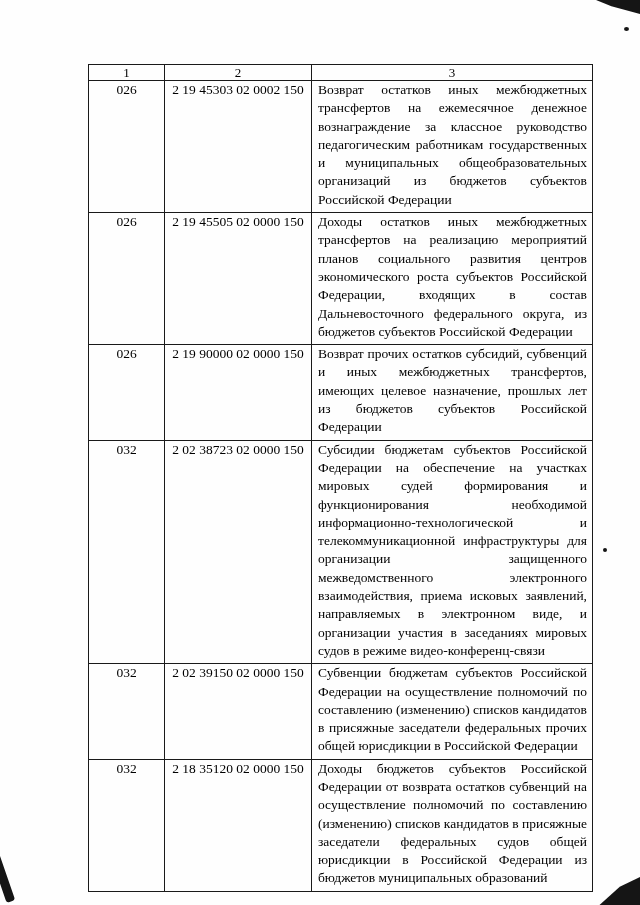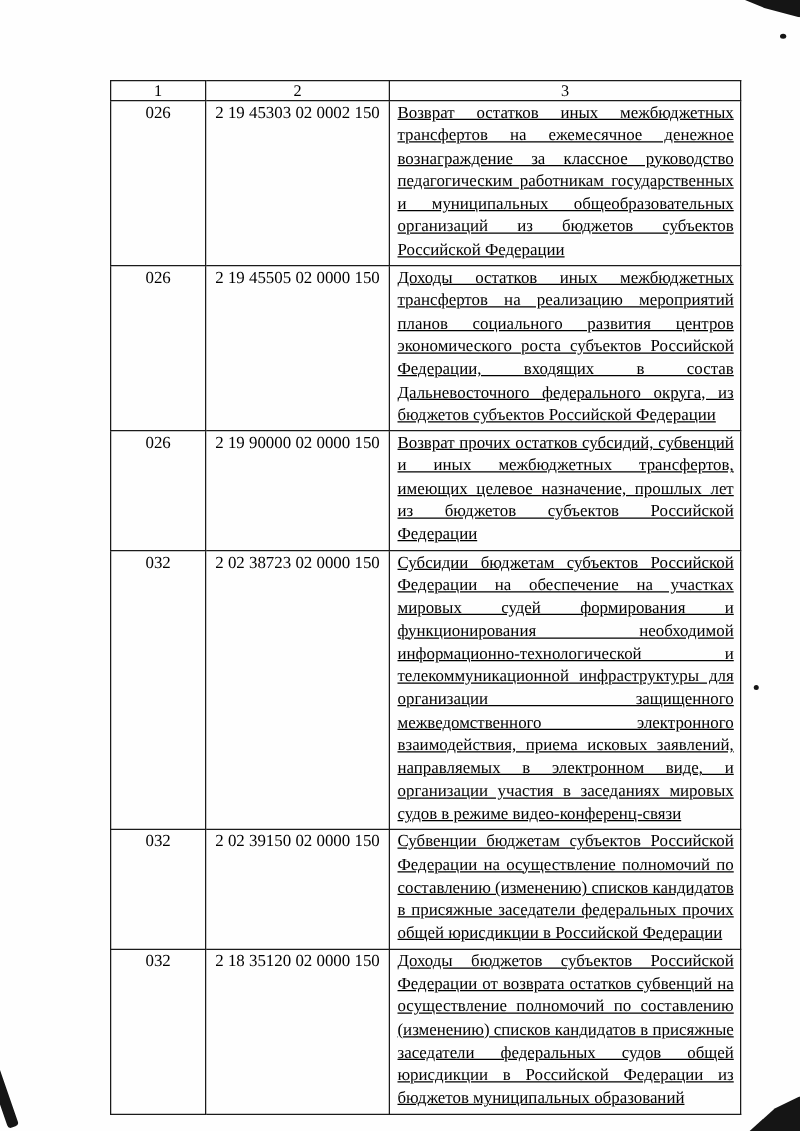--- a/index.html
+++ b/index.html
@@ -35,21 +35,20 @@
     height: 16px;
     line-height: 15px;
     font-size: 13px;
   }
   td.code-cell { text-align: center; }
   td.kbk-cell { text-align: center; white-space: nowrap; padding: 0 2px; }
   td.desc-cell {
     text-align: justify;
     padding: 0 5px 3px 6px;
     hyphens: auto;
-    text-decoration: underline;
     -webkit-hyphens: auto;
   }
   td.section-cell {
     text-align: center;
     font-weight: bold;
     padding: 1px 6px 3px 6px;
   }
   .page-number {
     position: absolute;
     left: 0;

